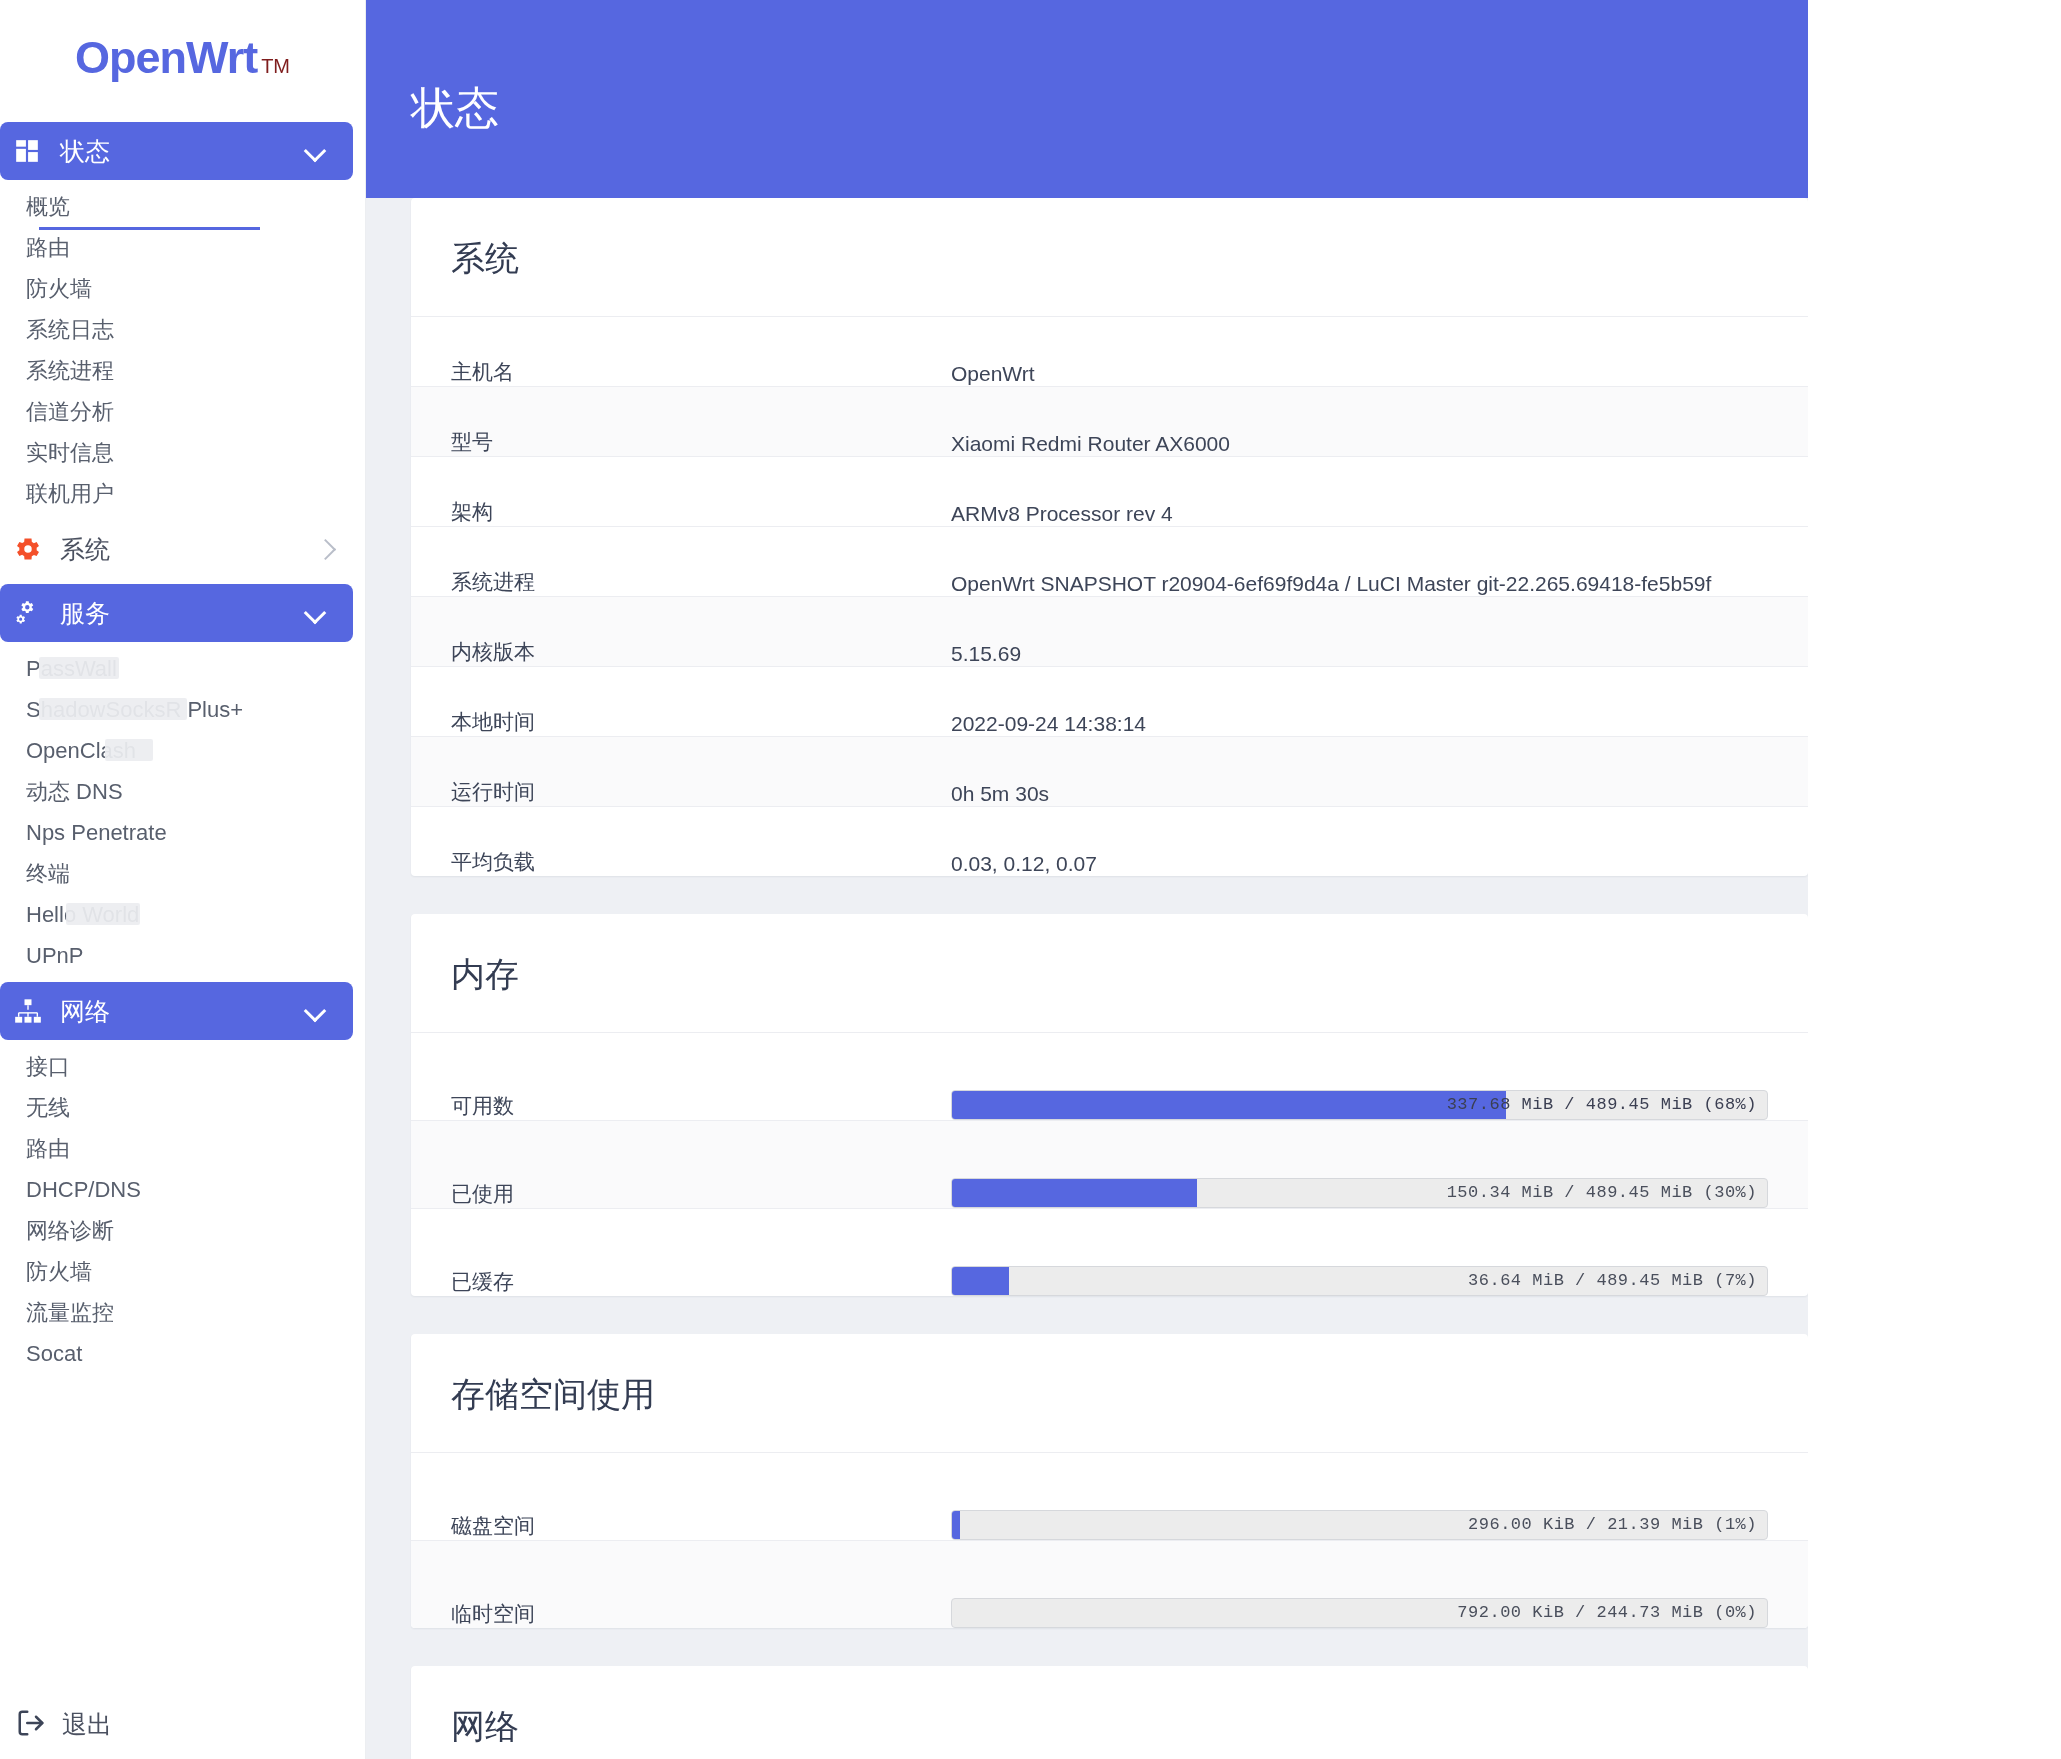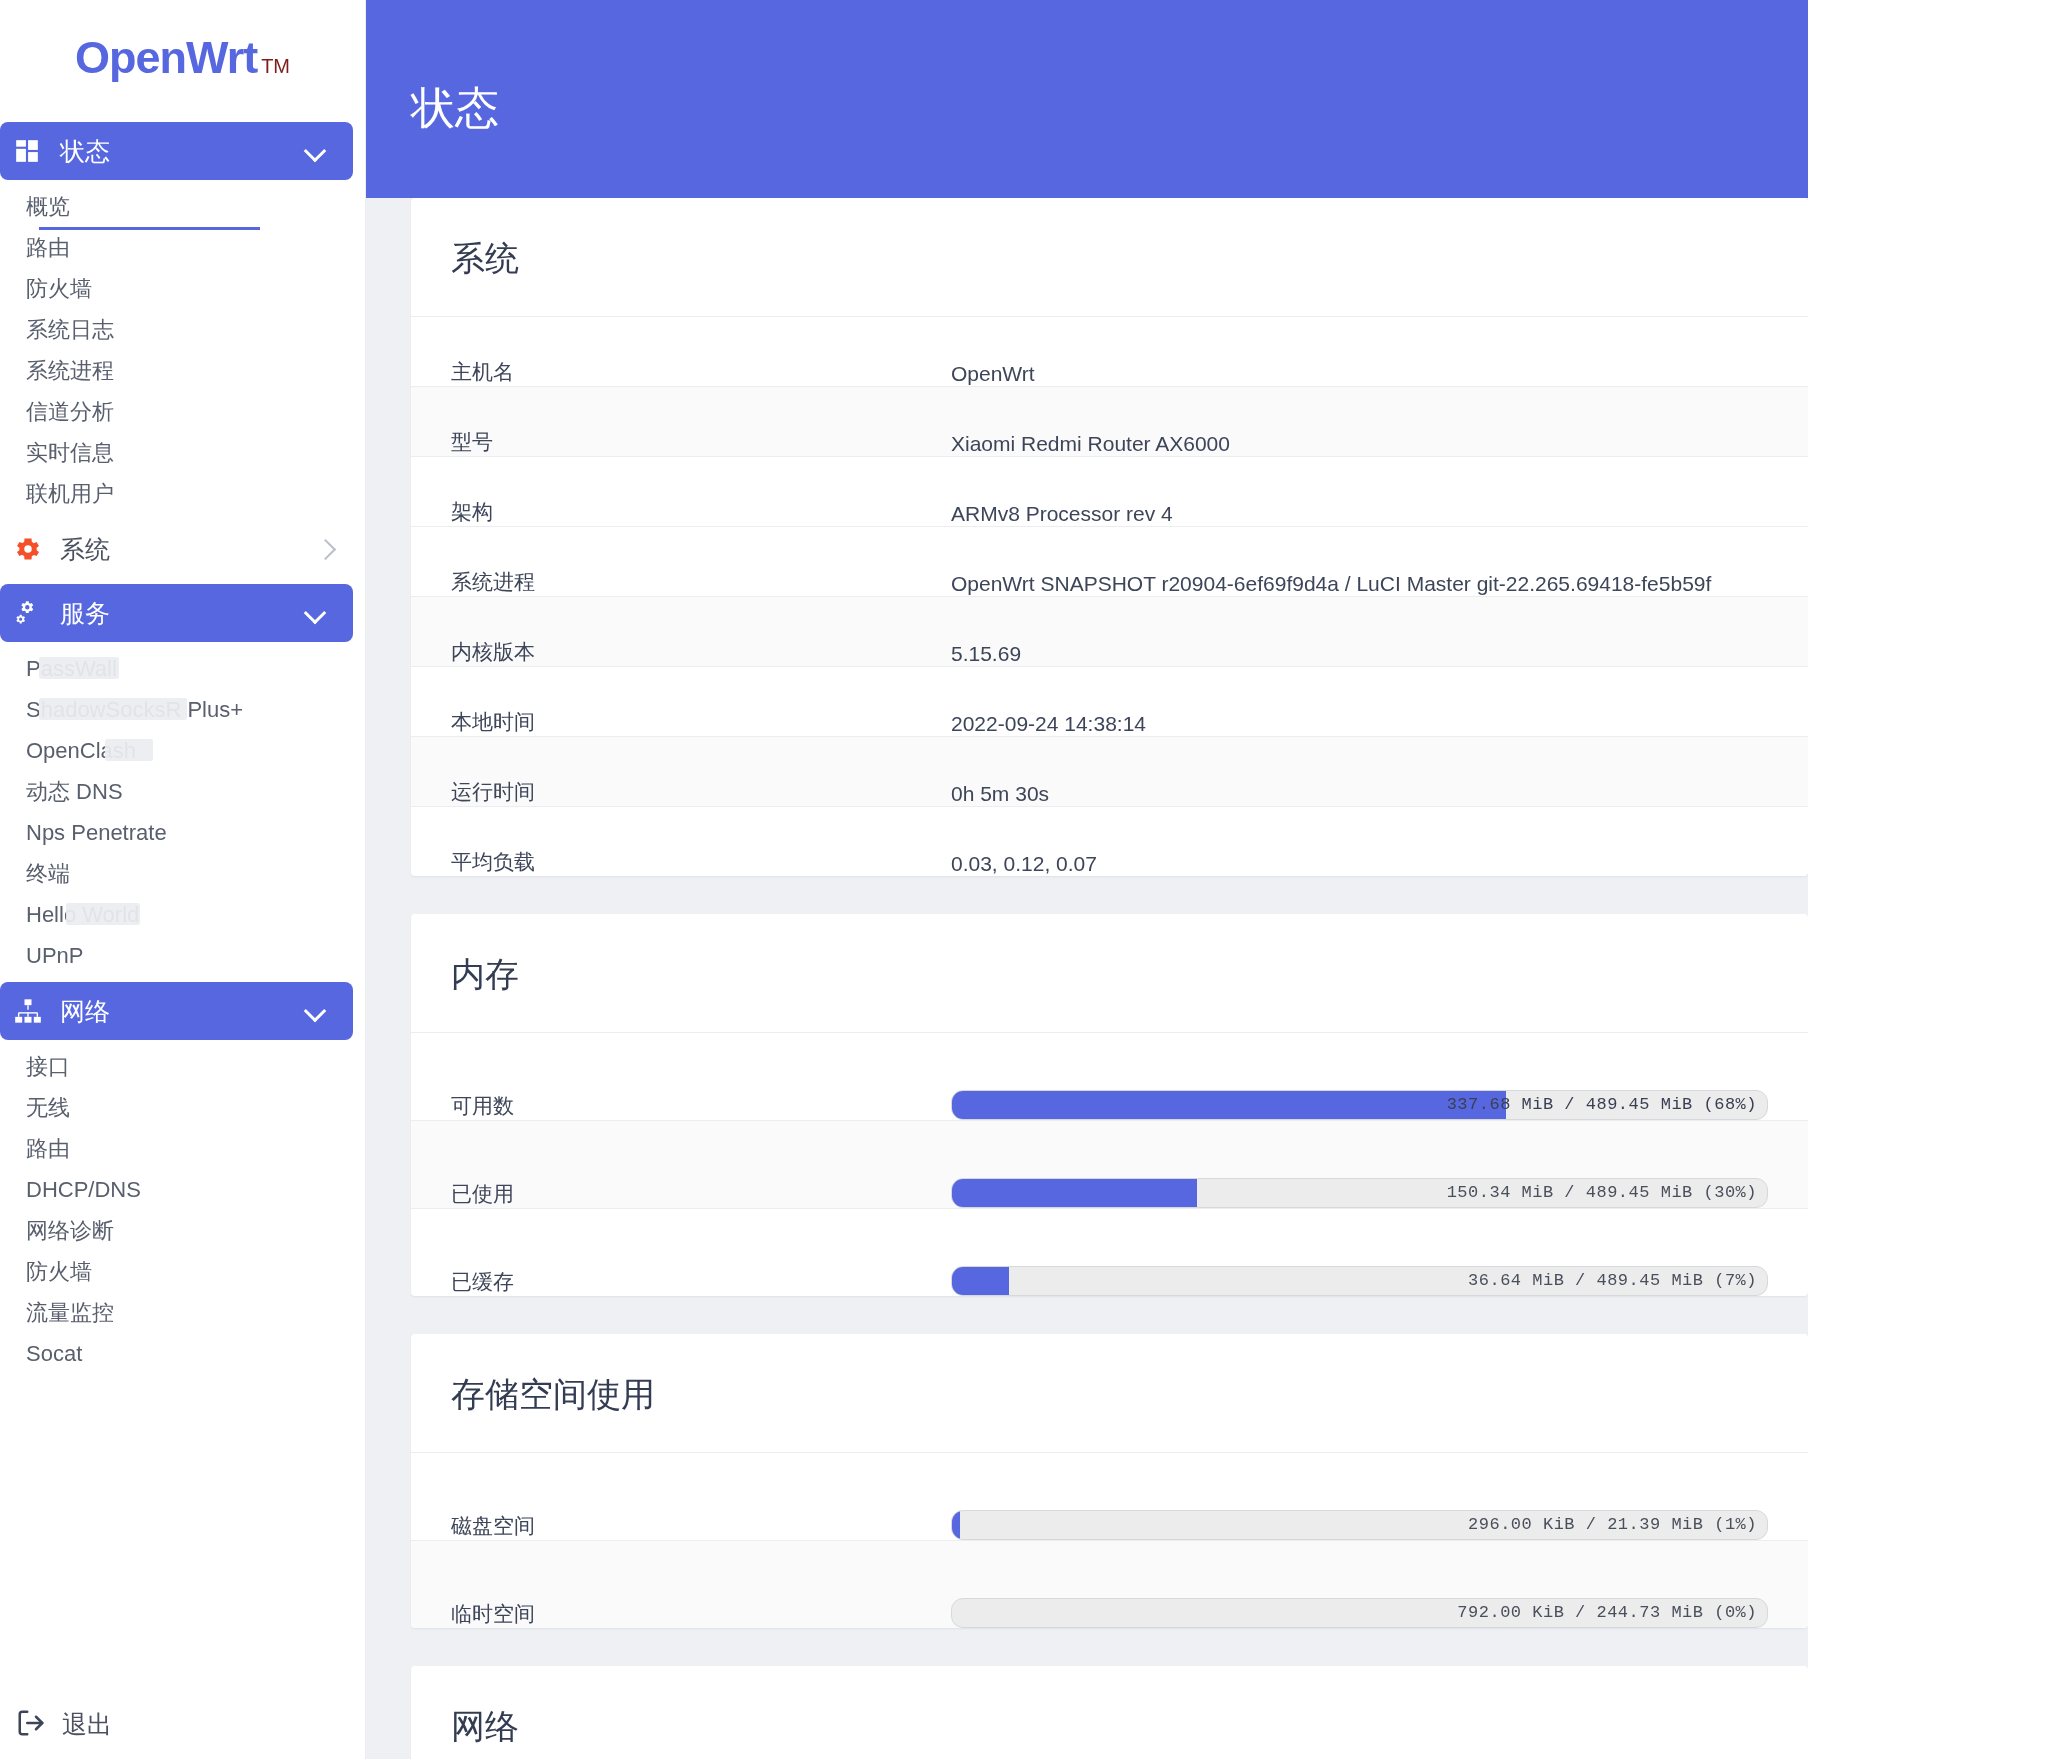--- a/index.html
+++ b/index.html
@@ -207,21 +207,21 @@
     flex: 1;
   }
 
   
   .row.bar-row { min-height: 88px; }
   .pbar {
     flex: 1;
     height: 30px;
     background: #ececec;
     border: 1px solid #d6d8dc;
-    border-radius: 12px;
+    border-radius: 4px;
     position: relative;
     overflow: hidden;
   }
   .pbar .fill {
     position: absolute;
     left: 0; top: 0; bottom: 0;
     background: #5667e0;
   }
   .pbar .ptext {
     position: absolute;

